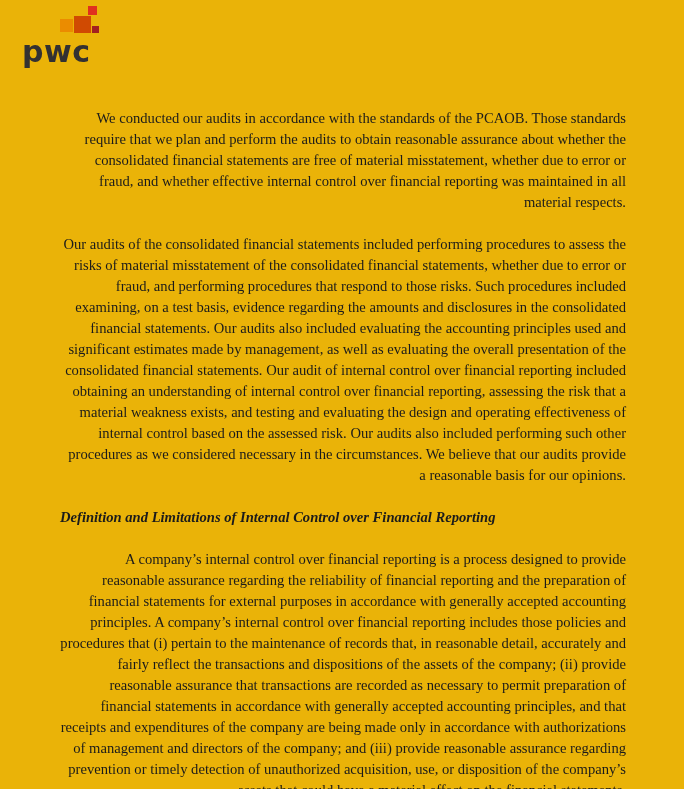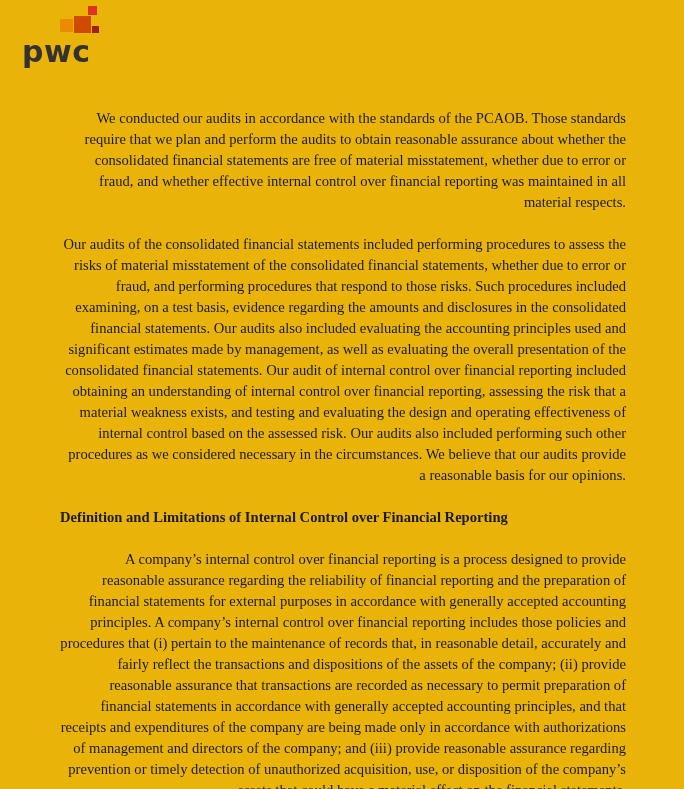--- a/index.html
+++ b/index.html
@@ -54,20 +54,21 @@
     font-size: 14.6px;
     line-height: 21px;
   }
   p.body {
     margin: 0 0 21px 0;
     text-align: right;
   }
   h2.heading {
     font-size: 14.6px;
     line-height: 21px;
+    font-style: italic;
     font-weight: bold;
     margin: 17px 0 21px 0;
   }
   p.body:last-child { margin-bottom: 0; }
 </style>
 </head>
 <body>
 
 <div class="page">
 

